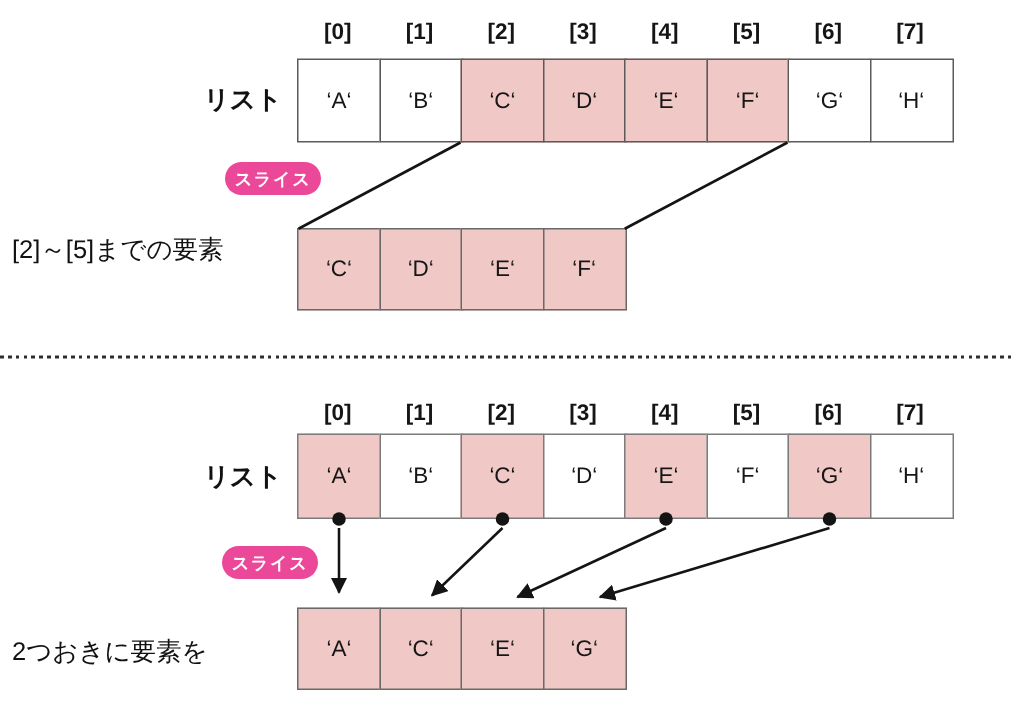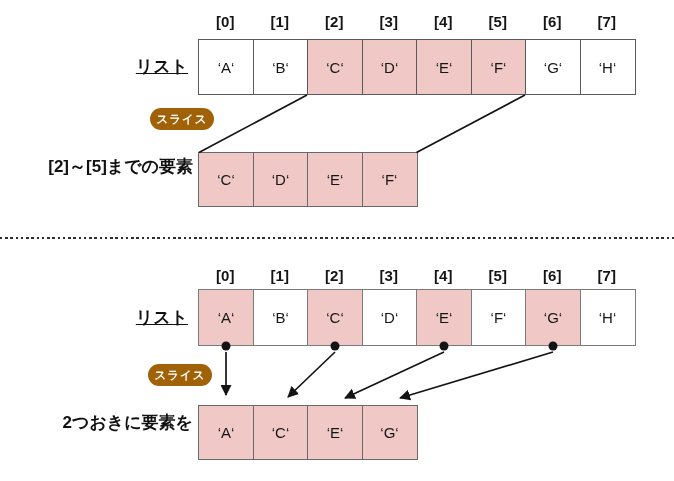--- a/index.html
+++ b/index.html
@@ -18,30 +18,30 @@
     border:1.5px solid #5a5a5a; margin-left:-1.5px; background:#ffffff;
     display:flex; align-items:center; justify-content:center;
     font-size:15px; color:#161616;
   }
   .cell:first-child { margin-left:0; }
   .cell.hl { background:#f0c9c7; }
   .cells.gray-border .cell { border-color:#7b7b7b; }
   .cells.result .cell { height:55px; border-color:#696969; background:#f0c9c7; }
   .side-label {
     position:absolute; left:96px; width:92px; text-align:right;
-    font-size:17px; font-weight:700; color:#111; line-height:18px;text-decoration:underline;
+    font-size:17px; font-weight:700; color:#111; line-height:18px;
   }
   .badge {
     position:absolute; width:64px; height:22px; border-radius:11px;
-    background:#a16207; color:#ffffff; font-size:11.5px; font-weight:700;
+    background:#ec4899; color:#ffffff; font-size:11.5px; font-weight:700;
     letter-spacing:1px; display:flex; align-items:center; justify-content:center;
   }
   .caption {
-    position:absolute; left:8px; width:185px; text-align:right;
-    font-size:17px; font-weight:700; color:#111; line-height:22px;
+    position:absolute; left:8px; width:185px; 
+    font-size:17px; font-weight:400; color:#111; line-height:22px;
   }
   .sep {
     position:absolute; left:0; top:237px; width:674px; height:2px;
     background:repeating-linear-gradient(90deg,#2e2e2e 0 2.5px,transparent 2.5px 5.25px);
   }
   .overlay { position:absolute; left:0; top:0; pointer-events:none; }
 </style>
 </head>
 <body>
 
@@ -112,21 +112,21 @@
 
   <div class="badge" style="left:148px; top:364px;">スライス</div>
 
   <div class="cells result" style="left:198px; top:405px;">
     <div class="cell">‘A‘</div>
     <div class="cell">‘C‘</div>
     <div class="cell">‘E‘</div>
     <div class="cell">‘G‘</div>
   </div>
 
-  <div class="caption" style="top:412px;">
+  <div class="caption" style="top:424px;">
     <div>2つおきに要素を</div>
   </div>
 
   <svg class="overlay" width="674" height="481" viewBox="0 0 674 481">
     <defs>
       <marker id="ah" markerUnits="userSpaceOnUse" markerWidth="12" markerHeight="11" refX="10" refY="5.5" orient="auto">
         <path d="M0,0 L11,5.5 L0,11 Z" fill="#141414"></path>
       </marker>
     </defs>
 

